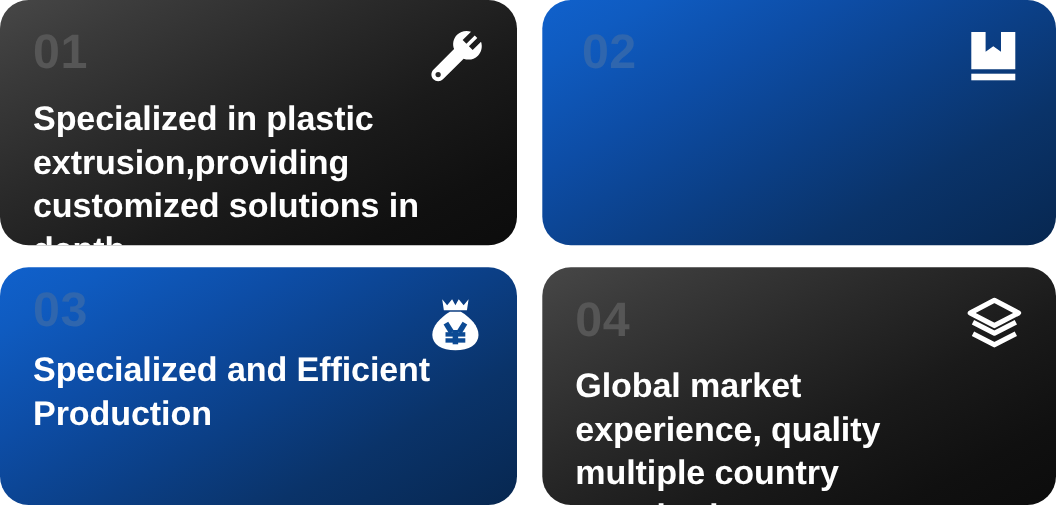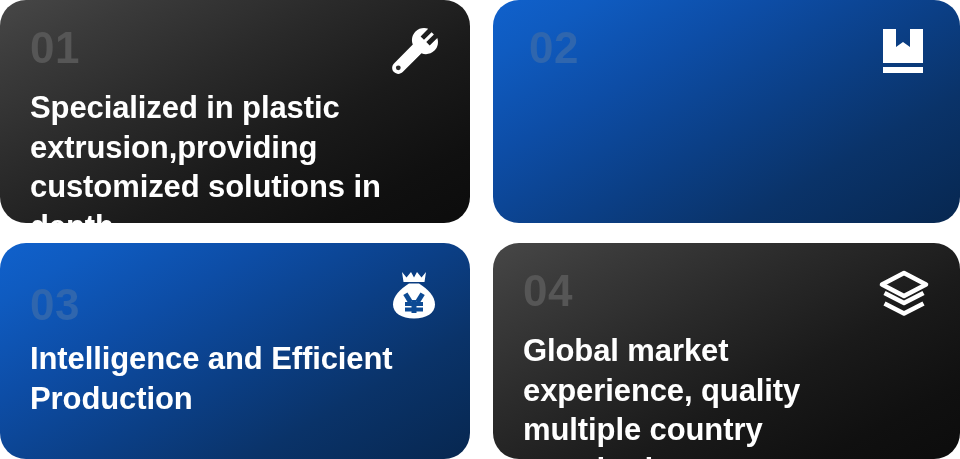--- a/index.html
+++ b/index.html
@@ -76,21 +76,21 @@
   }
   .card-icon svg { display: block; }
 
   
   .card.c1 { grid-column: 1; grid-row: 1; }
   .card.c2 { grid-column: 2; grid-row: 1; padding-left: 36px; }
   .card.c3 { grid-column: 1; grid-row: 2; }
   .card.c4 { grid-column: 2; grid-row: 2; }
 
   .card.c3 .card-number { margin-bottom: 12px; }
-  .card.c3 { padding-top: 40px; }
+  .card.c3 { padding-top: 17px; }
   .card.c4 { }
   .card.c2 .card-text { max-width: 440px; }
   .card.c4 .card-text { max-width: 360px; }
 </style>
 </head>
 <body>
 
 <div class="grid">
 
   <div class="card dark c1">
@@ -113,21 +113,21 @@
         <g fill="#ffffff">
           <path d="M4 2 h13 v18 l7 -5 l7 5 V2 h13 v34 H4 Z"></path>
           <rect x="4" y="40" width="40" height="6"></rect>
         </g>
       </svg>
     </div>
   </div>
 
   <div class="card blue c3">
     <div class="card-number">03</div>
-    <div class="card-text">Intelligence and Efficient Production</div>
+    <div class="card-text">Specialized and Efficient Production</div>
     <div class="card-icon">
       <svg width="52" height="52" viewBox="0 0 52 52" aria-hidden="true">
         <g fill="#ffffff">
           <path d="M14 3 L18.5 8.5 L23 3 L26 8.5 L29 3 L33.5 8.5 L38 3 L36.5 13 L15.5 13 Z"></path>
           <path d="M21 14.5 C12 20 5 27.5 5 35.5 C5 44 13.5 49.5 26 49.5 C38.5 49.5 47 44 47 35.5 C47 27.5 40 20 31 14.5 Z"></path>
         </g>
         <g fill="#0c4a94">
           <rect x="17.5" y="24" width="5" height="10" transform="rotate(-32 20 29)"></rect>
           <rect x="29.5" y="24" width="5" height="10" transform="rotate(32 32 29)"></rect>
           <rect x="17" y="33" width="18" height="4"></rect>

